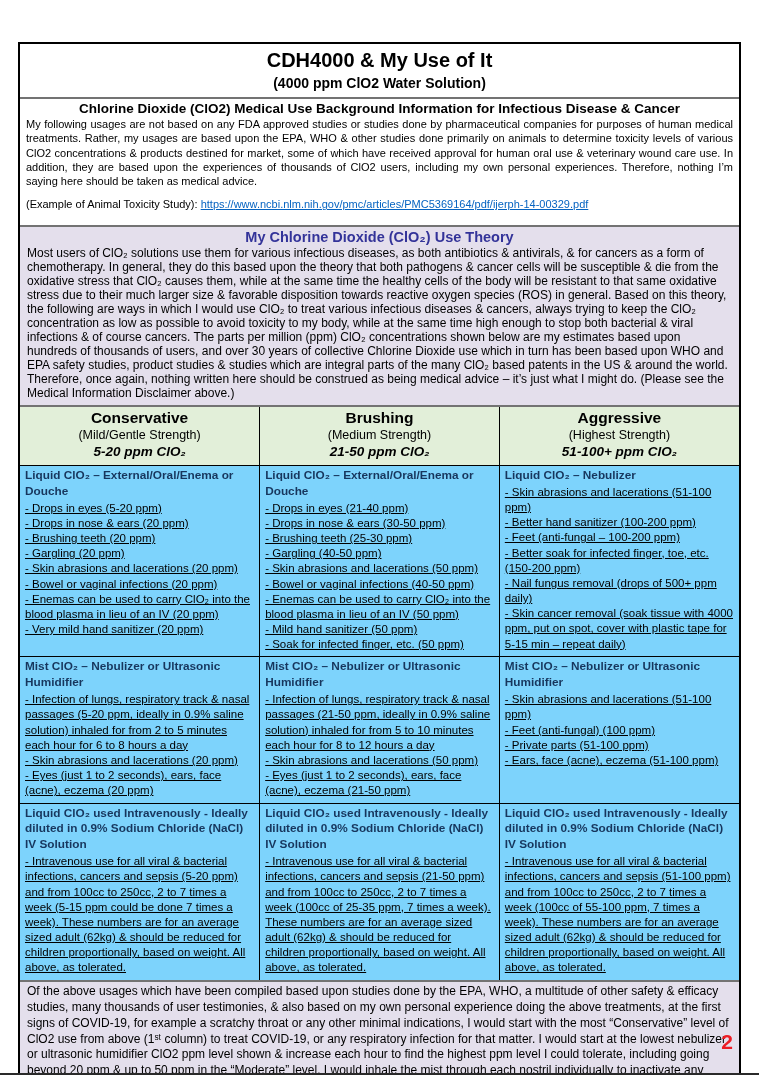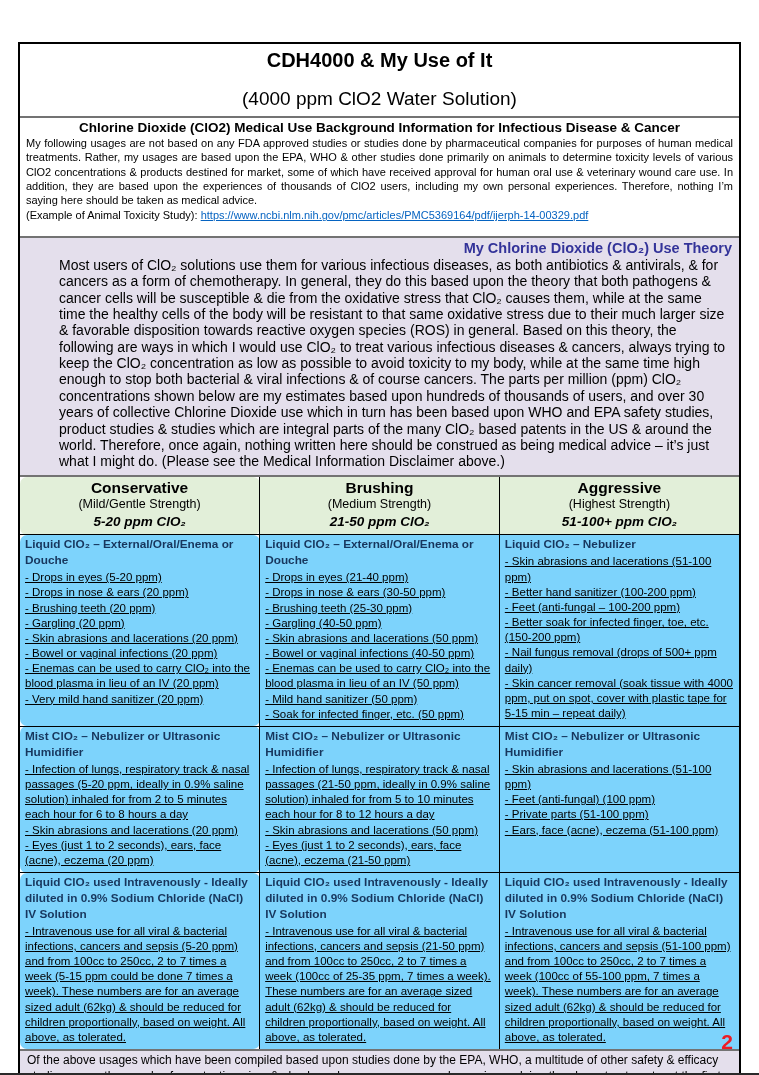--- a/index.html
+++ b/index.html
@@ -10,35 +10,35 @@
   }
   .sheet{
     position:absolute;left:18px;top:42px;width:719px;
     border:2px solid #000;background:#fff;
   }
   .sec{border-bottom:2px solid #737373;}
   .sec:last-child{border-bottom:none;}
   
   .title-sec{text-align:center;padding:4px 6px 6px;}
   .doc-title{font-size:20px;font-weight:bold;line-height:1.2;}
-  .doc-subtitle{font-size:19px;font-weight:normal;margin-top:16px;}
+  .doc-subtitle{font-size:14px;font-weight:bold;margin-top:3px;}
   
   .bg-sec{padding:2px 6px 13px;}
   .bg-head{font-size:13.5px;font-weight:bold;text-align:center;margin-bottom:1px;}
   .bg-body{font-size:11px;line-height:1.3;text-align:justify;}
-  .link-line{font-size:11px;line-height:1.3;margin-top:1px;}
+  .link-line{font-size:11px;line-height:1.3;margin-top:9px;}
   .link{color:#0563C1;text-decoration:underline;cursor:pointer;}
   
   .theory-sec{background:#E4DFEC;padding:2px 7px 5px;}
-  .sec-head{font-size:14.5px;font-weight:bold;text-align:right;color:#333399;margin-bottom:1px;}
-  .theory-body{font-size:14px;line-height:1.17;margin-left:32px;}
+  .sec-head{font-size:14.5px;font-weight:bold;text-align:center;color:#333399;margin-bottom:1px;}
+  .theory-body{font-size:12px;line-height:1.17;}
   
   table.grid{border-collapse:collapse;width:100%;table-layout:fixed;}
   table.grid td{border:1.5px solid #000;vertical-align:top;padding:2px 5px 4px;}
-  table.grid tr td:first-child{border-left:none;border-radius:7px;}
+  table.grid tr td:first-child{border-left:none;}
   table.grid tr td:last-child{border-right:none;}
   table.grid tr:first-child td{border-top:none;}
   table.grid tr:last-child td{border-bottom:none;}
   td.col-head{background:#E2EFD9;text-align:center;padding:3px 2px 5px;}
   .col-name{font-size:15.5px;font-weight:bold;line-height:1.2;}
   .col-strength{font-size:12.5px;line-height:1.25;}
   .col-ppm{font-size:13.5px;font-weight:bold;line-height:1.3;font-style:italic;}
   td.cell{background:#7dd3fc;}
   .cell-head{font-size:11.8px;font-weight:bold;color:#17365D;line-height:1.35;margin-bottom:1px;}
   .cell-body{font-size:11.5px;line-height:1.32;white-space:pre-line;text-decoration:underline;}

